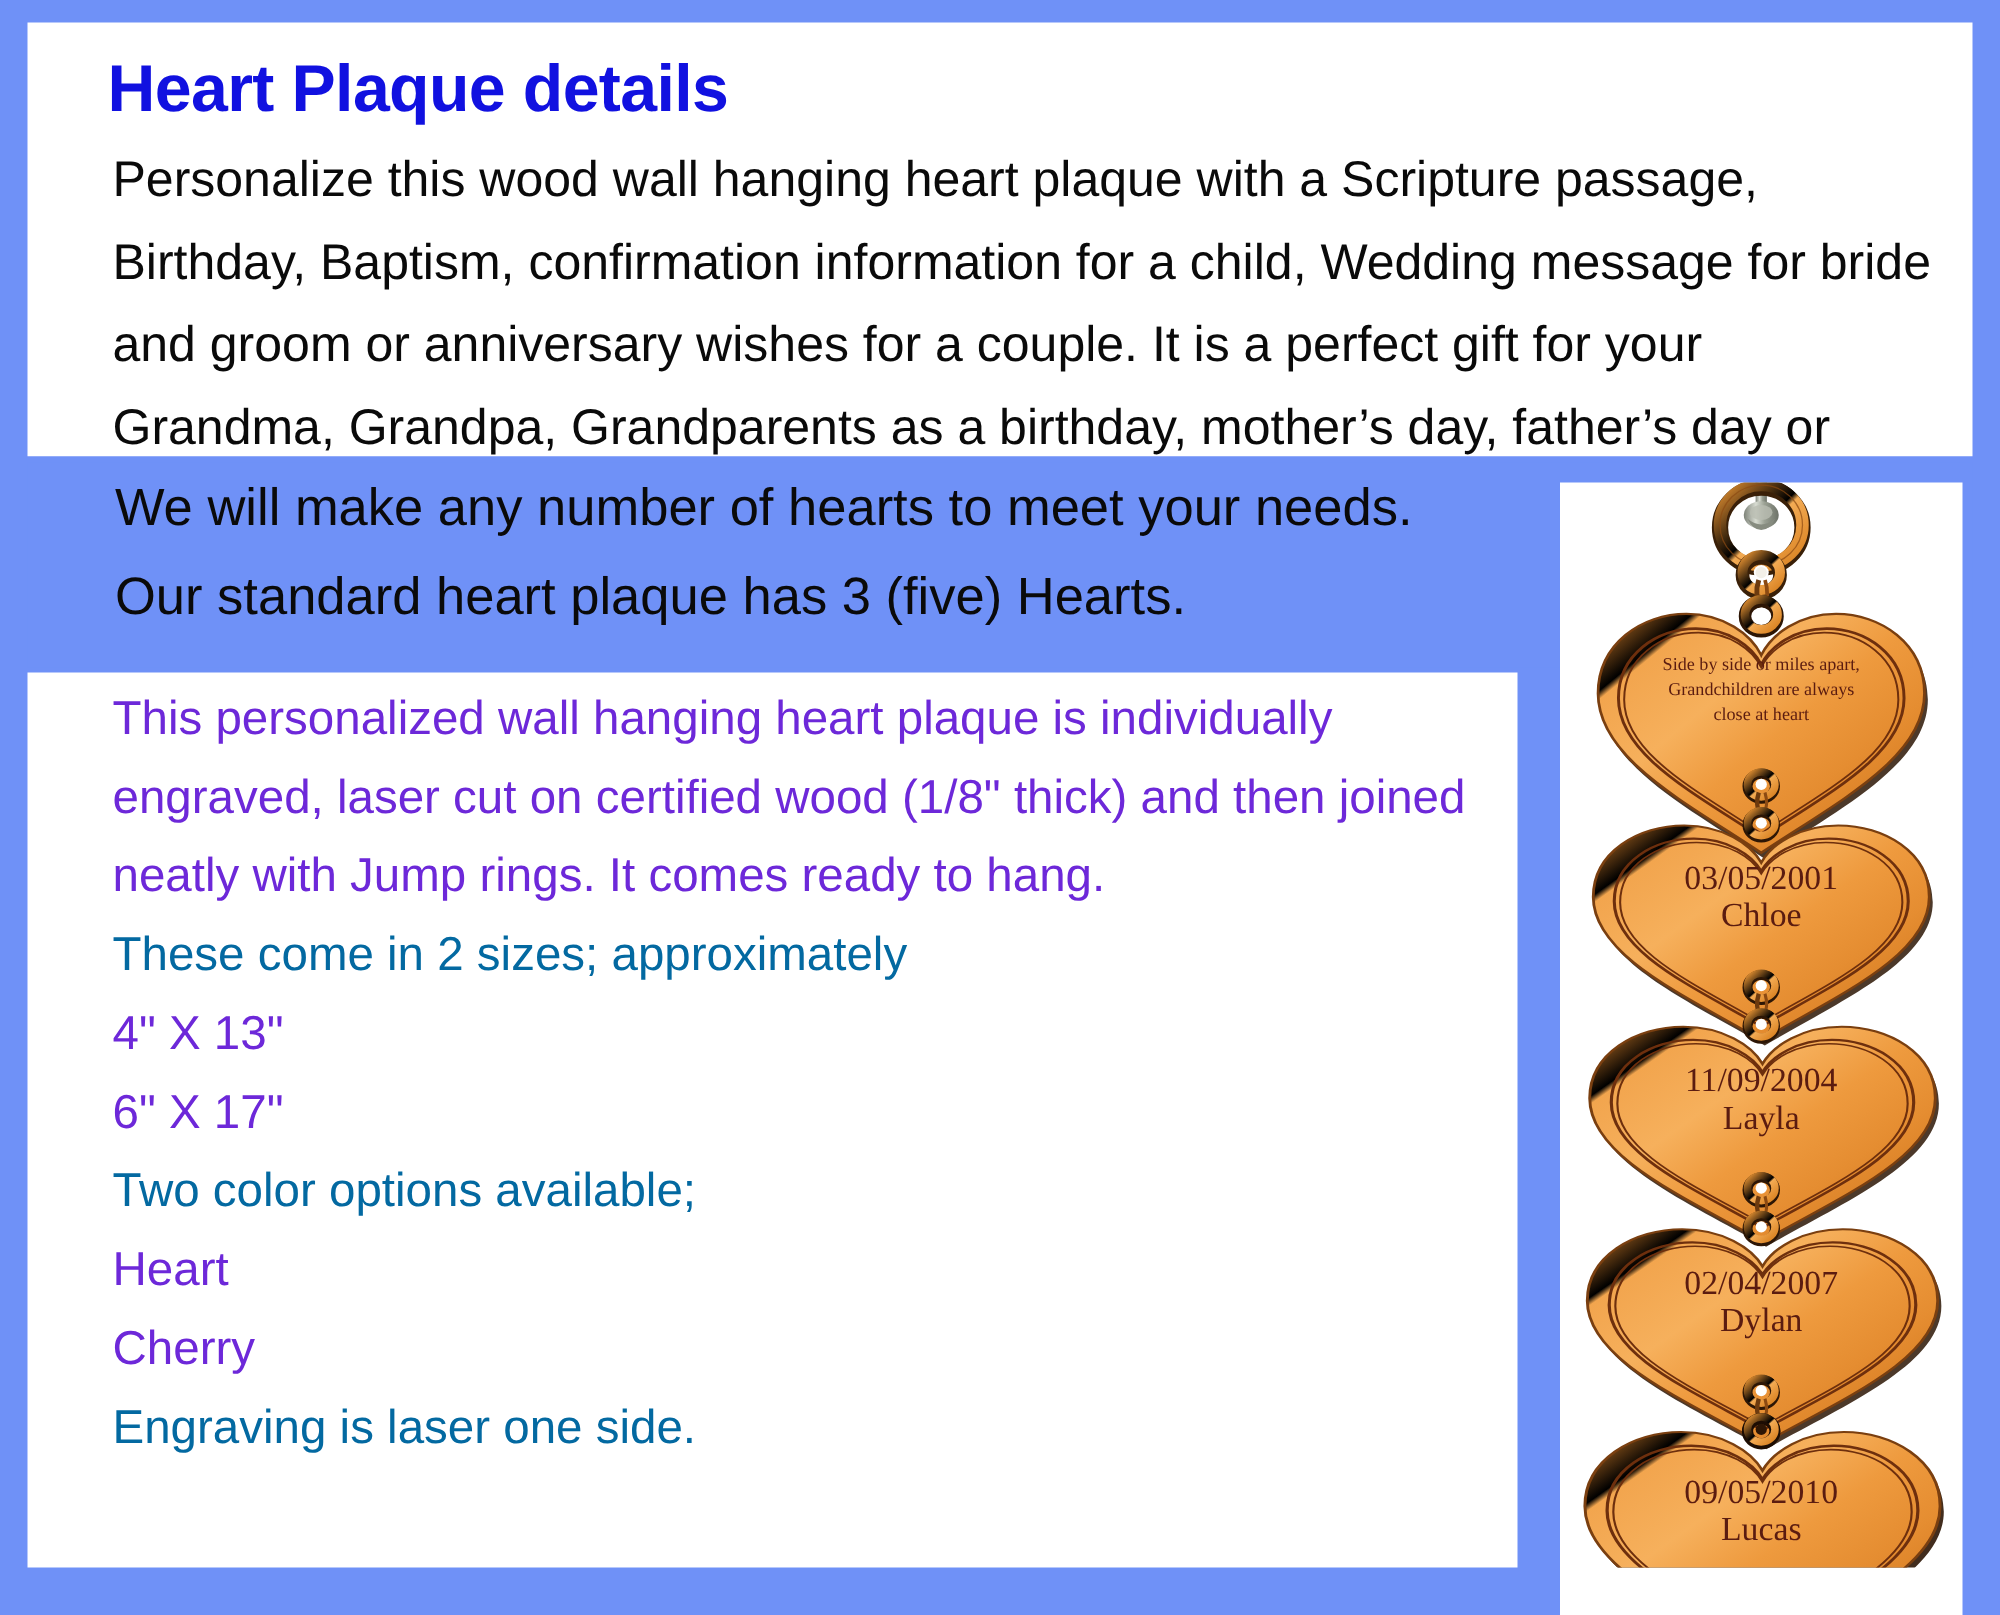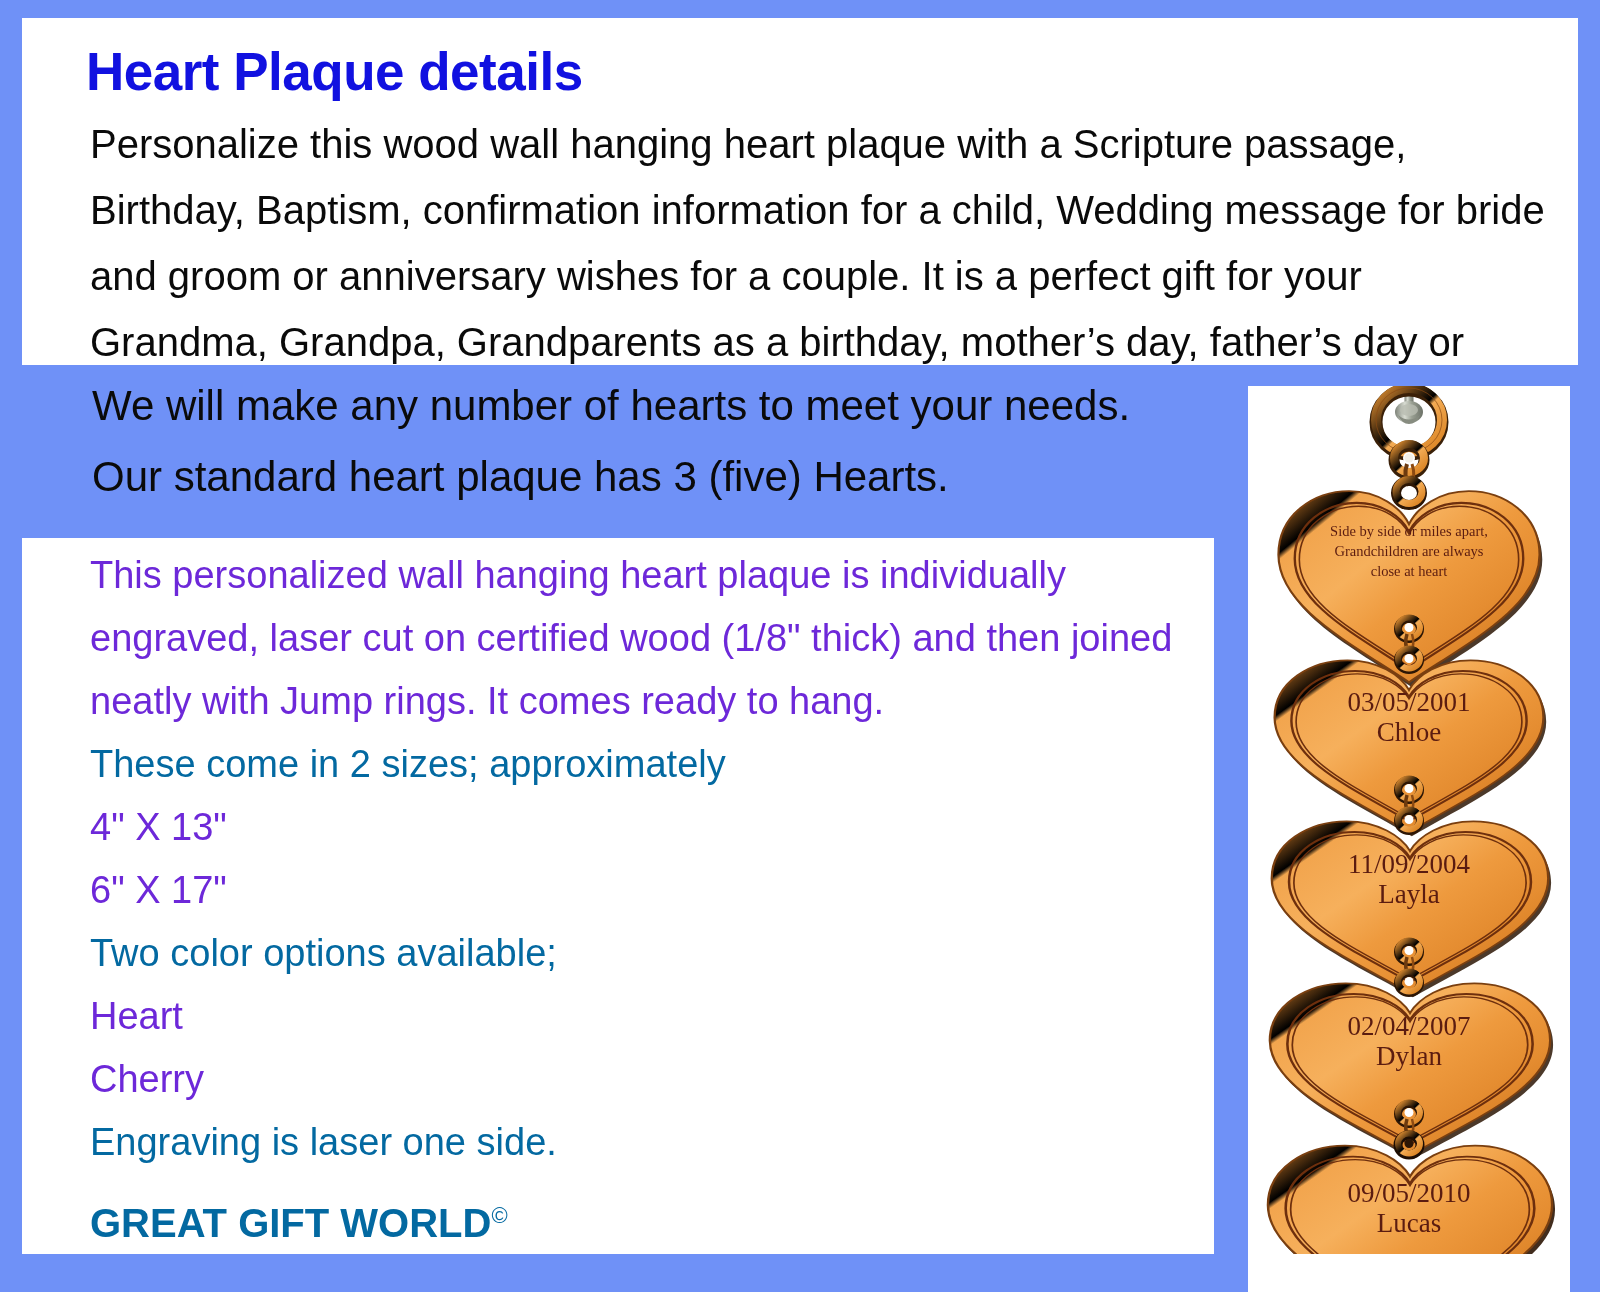--- a/index.html
+++ b/index.html
@@ -97,21 +97,20 @@
   <div class="panel-bottom">
     <div class="specs">
       <div class="sp blue">This personalized wall hanging heart plaque is individually engraved, laser cut on certified wood (1/8" thick) and then joined neatly with Jump rings. It comes ready to hang.</div>
       <div class="sp">These come in 2 sizes; approximately</div>
       <div class="sp blue">4" X 13"</div>
       <div class="sp blue">6" X 17"</div>
       <div class="sp">Two color options available;</div>
       <div class="sp blue">Heart</div>
       <div class="sp blue">Cherry</div>
       <div class="sp">Engraving is laser one side.</div>
-      <div class="sp brand"><span>GREAT GIFT WORLD</span><sup>©</sup></div>
     </div>
   </div>
 
   <div class="panel-img">
     <svg class="plaque" viewBox="0 0 322 868">
       <defs>
         <linearGradient id="wg" x1="0" y1="0" x2="1" y2="0.6">
           <stop offset="0%" stop-color="#e78a2e"></stop>
           <stop offset="22%" stop-color="#f2a busy"></stop>
           <stop offset="25%" stop-color="#f3a busy"></stop>

